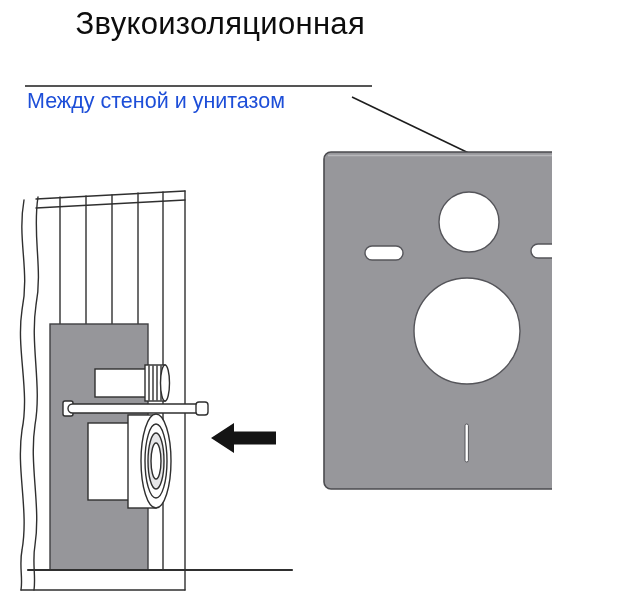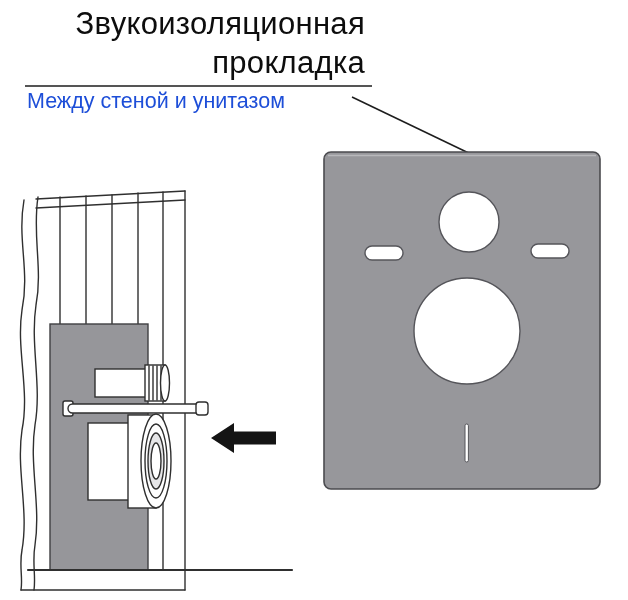--- a/index.html
+++ b/index.html
@@ -1,19 +1,19 @@
 <!DOCTYPE html>
 <html><head>
 <meta charset="utf-8">
 <style>
   * { margin: 0; padding: 0; box-sizing: border-box; }
   html, body { background: #ffffff; }
   .canvas {
     position: relative;
-    width: 628px;
+    width: 552px;
     height: 600px;
     background: #ffffff;
     overflow: hidden;
     font-family: "Liberation Sans", "DejaVu Sans", sans-serif;
   }
   .title {
     position: absolute;
     left: 20px;
     top: 4px;
     width: 345px;
@@ -106,18 +106,17 @@
       <line x1="28" y1="570" x2="292" y2="570" stroke-width="2.2"></line>
       <line x1="185" y1="570" x2="185" y2="590"></line>
       <line x1="21" y1="590" x2="185" y2="590"></line>
     </g>
 
     <polygon points="211,438 234,423 234,431.5 276,431.5 276,444.5 234,444.5 234,453" fill="#141414"></polygon>
   </svg>
 
   <div class="title">
     <div>Звукоизоляционная</div>
-    <div>прокладка</div>
   </div>
 
   <div class="subtitle">Между стеной и унитазом</div>
 
 </div>
 
 </body></html>

